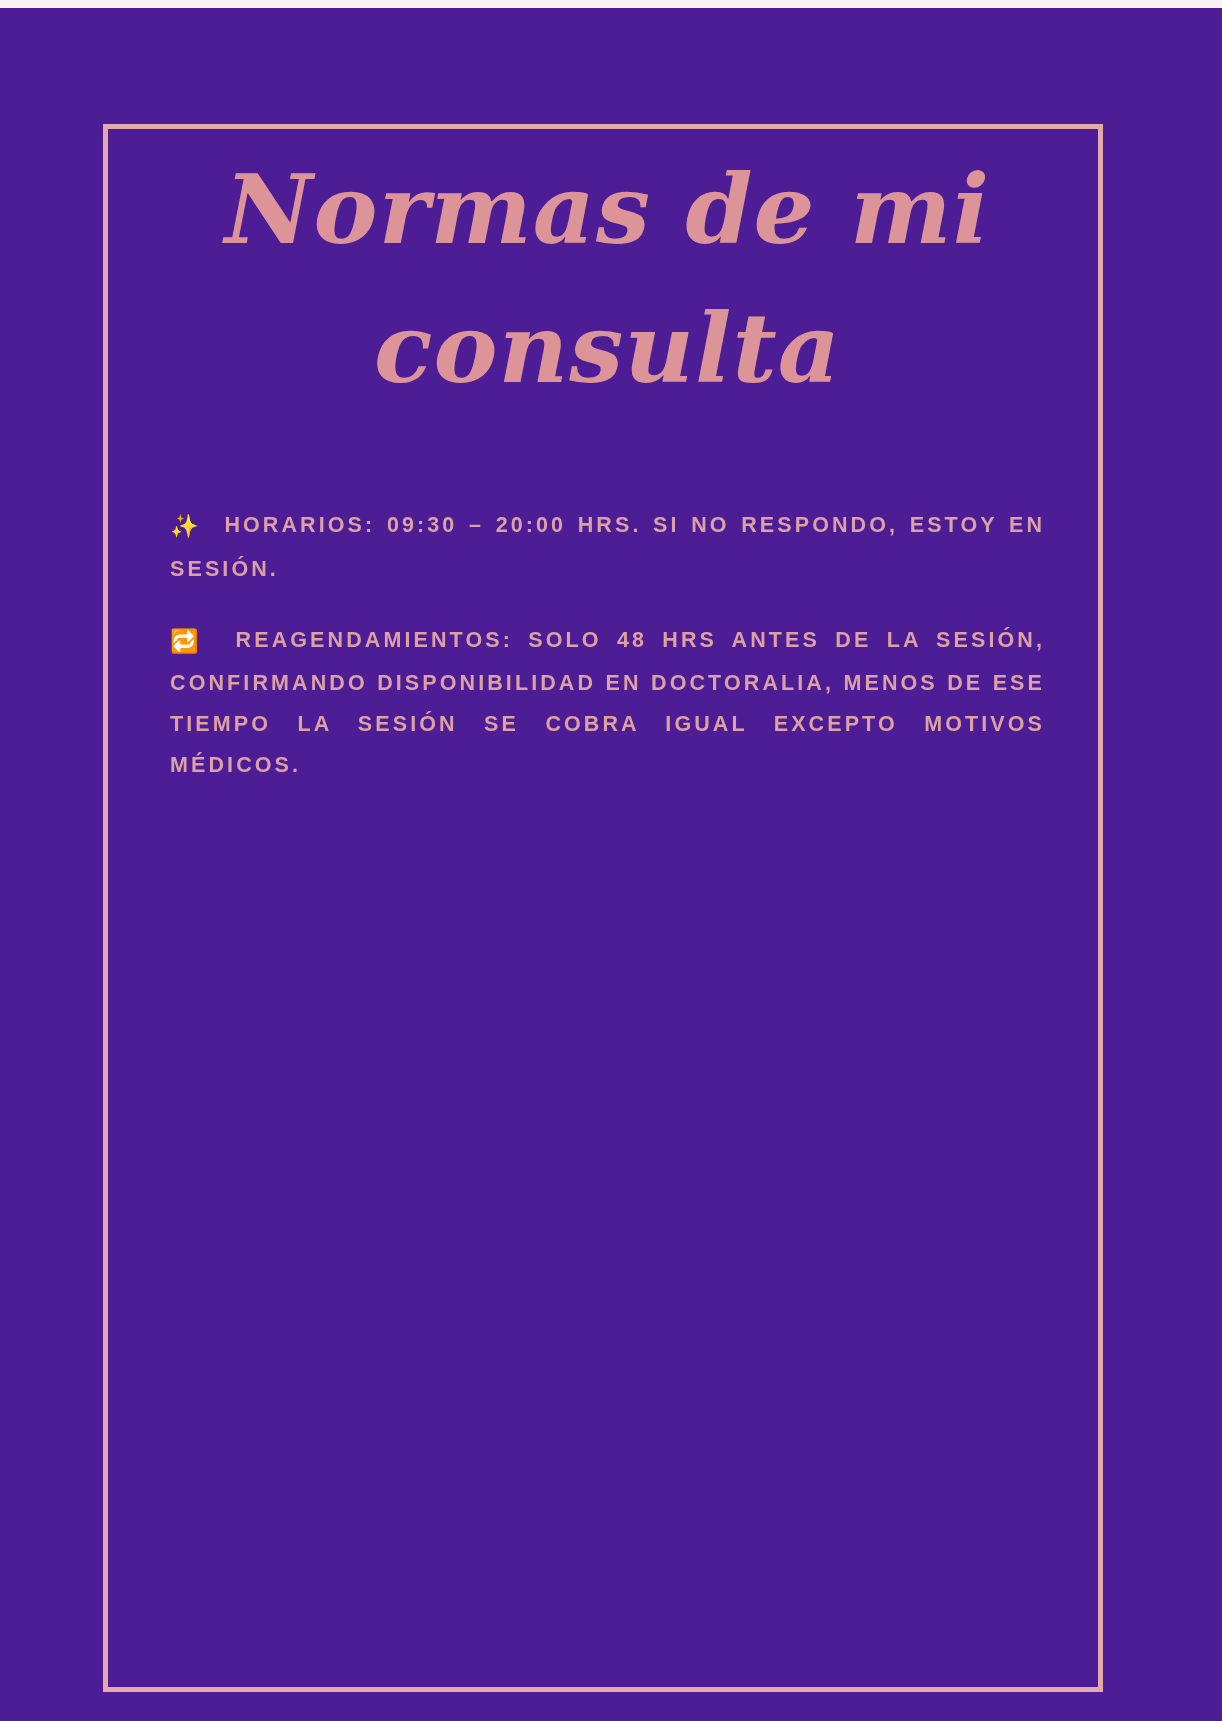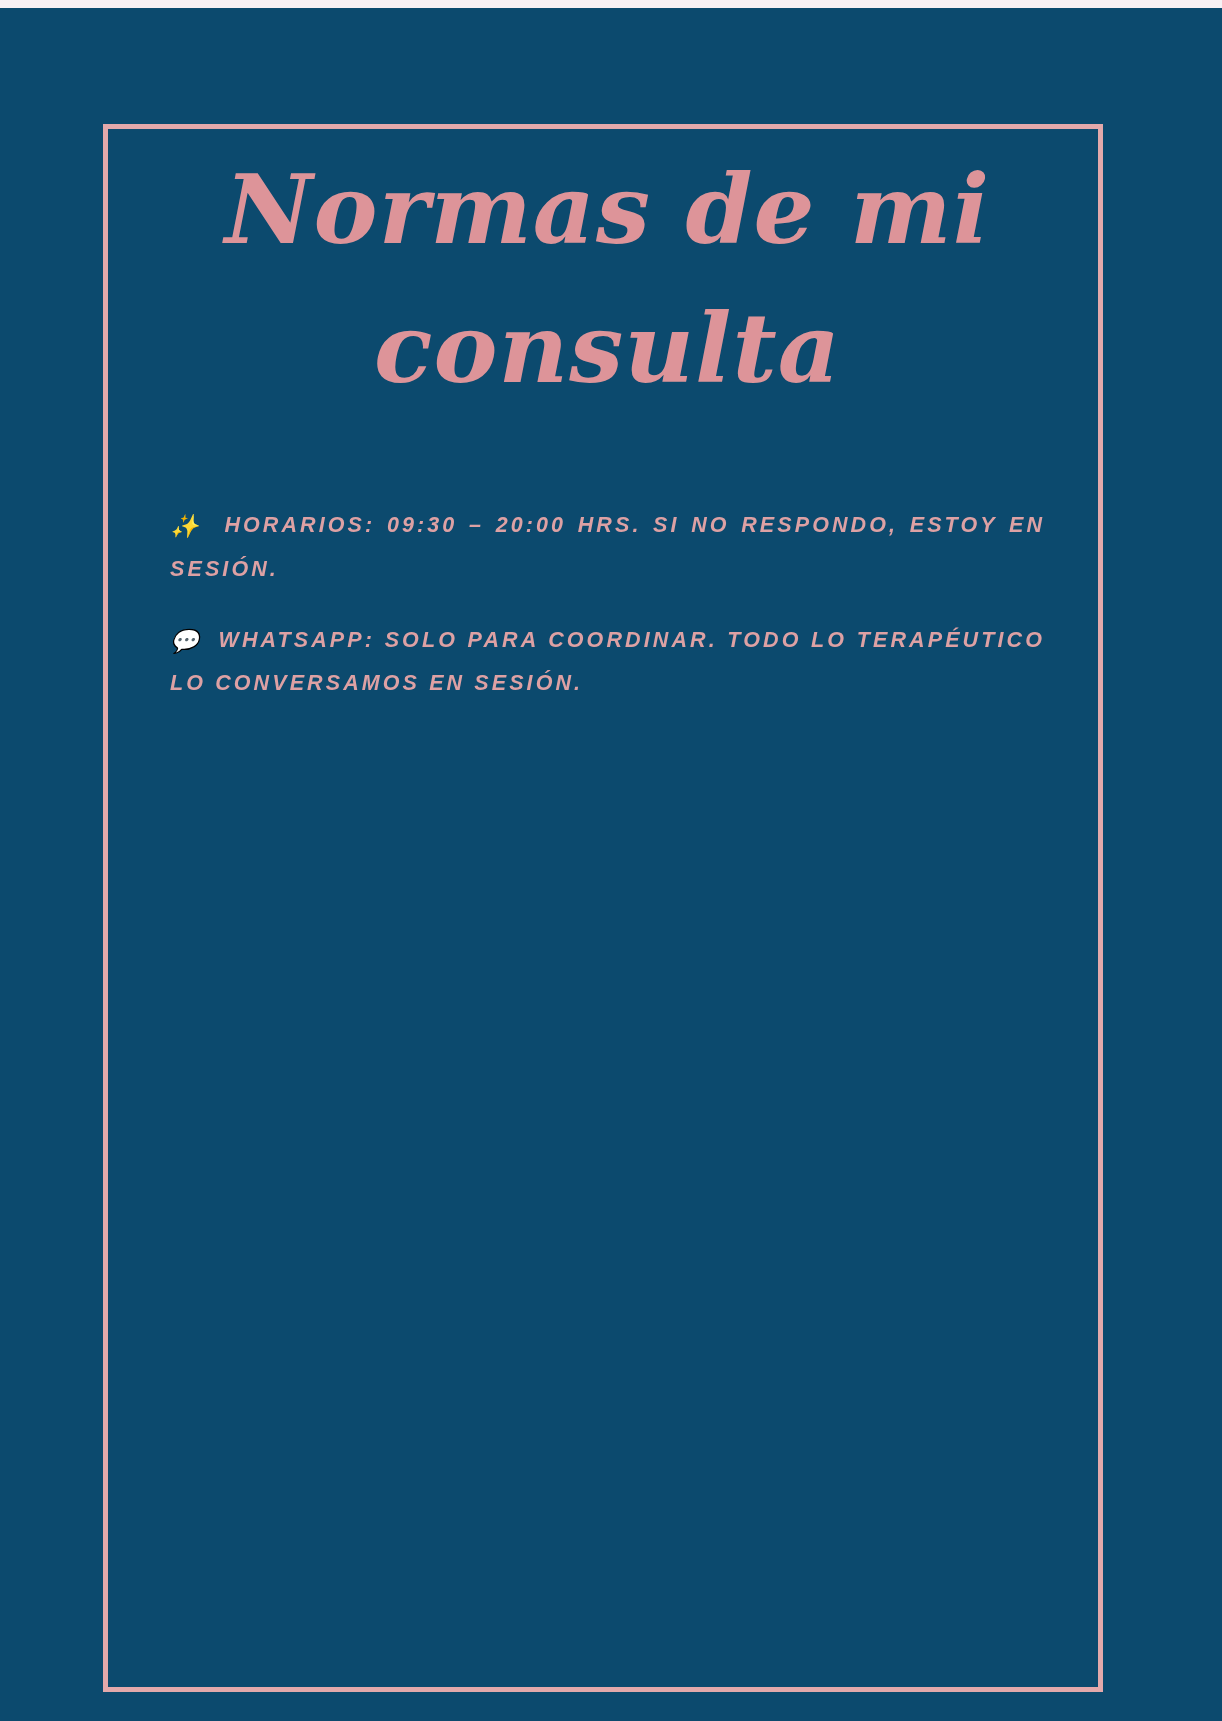--- a/index.html
+++ b/index.html
@@ -10,21 +10,21 @@
     width: 1222px;
     height: 1721px;
     background: #fdeeee;
     font-family: "Liberation Sans", sans-serif;
     overflow: hidden;
   }
   .page {
     position: relative;
     width: 1222px;
     height: 1721px;
-    background: #0c4a6e;
+    background: #4c1d95;
     box-sizing: border-box;
   }
   .top-strip {
     position: absolute;
     top: 0; left: 0;
     width: 1222px;
     height: 8px;
     background: #f7f1f4;
   }
   .frame {
@@ -49,21 +49,20 @@
     color: #dd9499;
     font-size: 96px;
     line-height: 1.45;
     text-align: center;
     letter-spacing: 1px;
     margin: 0;
     padding: 0 10px;
   }
   .rules {
     margin-top: 86px;
-    font-style: italic;
   }
   .rule {
     color: #dda1a4;
     font-size: 21.5px;
     font-weight: bold;
     letter-spacing: 3.1px;
     line-height: 1.92;
     text-align: justify;
     text-transform: uppercase;
     margin: 0 0 29px 0;
@@ -94,20 +93,20 @@
   <div class="inner">
 
     <h1 class="title">Normas de mi consulta</h1>
 
     <div class="rules">
 
       <p class="rule"><span class="emoji">✨</span>&nbsp; <span class="txt">HORARIOS: 09:30 – 20:00 HRS. SI NO RESPONDO, ESTOY EN SESIÓN.</span></p>
 
 
 
+      <p class="rule extra-gap"><span class="emoji">🔁</span>&nbsp; <span class="txt">REAGENDAMIENTOS: SOLO 48 HRS ANTES DE LA SESIÓN, CONFIRMANDO DISPONIBILIDAD EN DOCTORALIA, MENOS DE ESE TIEMPO LA SESIÓN SE COBRA IGUAL EXCEPTO MOTIVOS MÉDICOS.</span></p>
 
 
-      <p class="rule"><span class="emoji">💬</span>&nbsp; <span class="txt">WHATSAPP: SOLO PARA COORDINAR. TODO LO TERAPÉUTICO LO CONVERSAMOS EN SESIÓN.</span></p>
 
 
     </div>
   </div>
 </div>
 
 </body></html>

